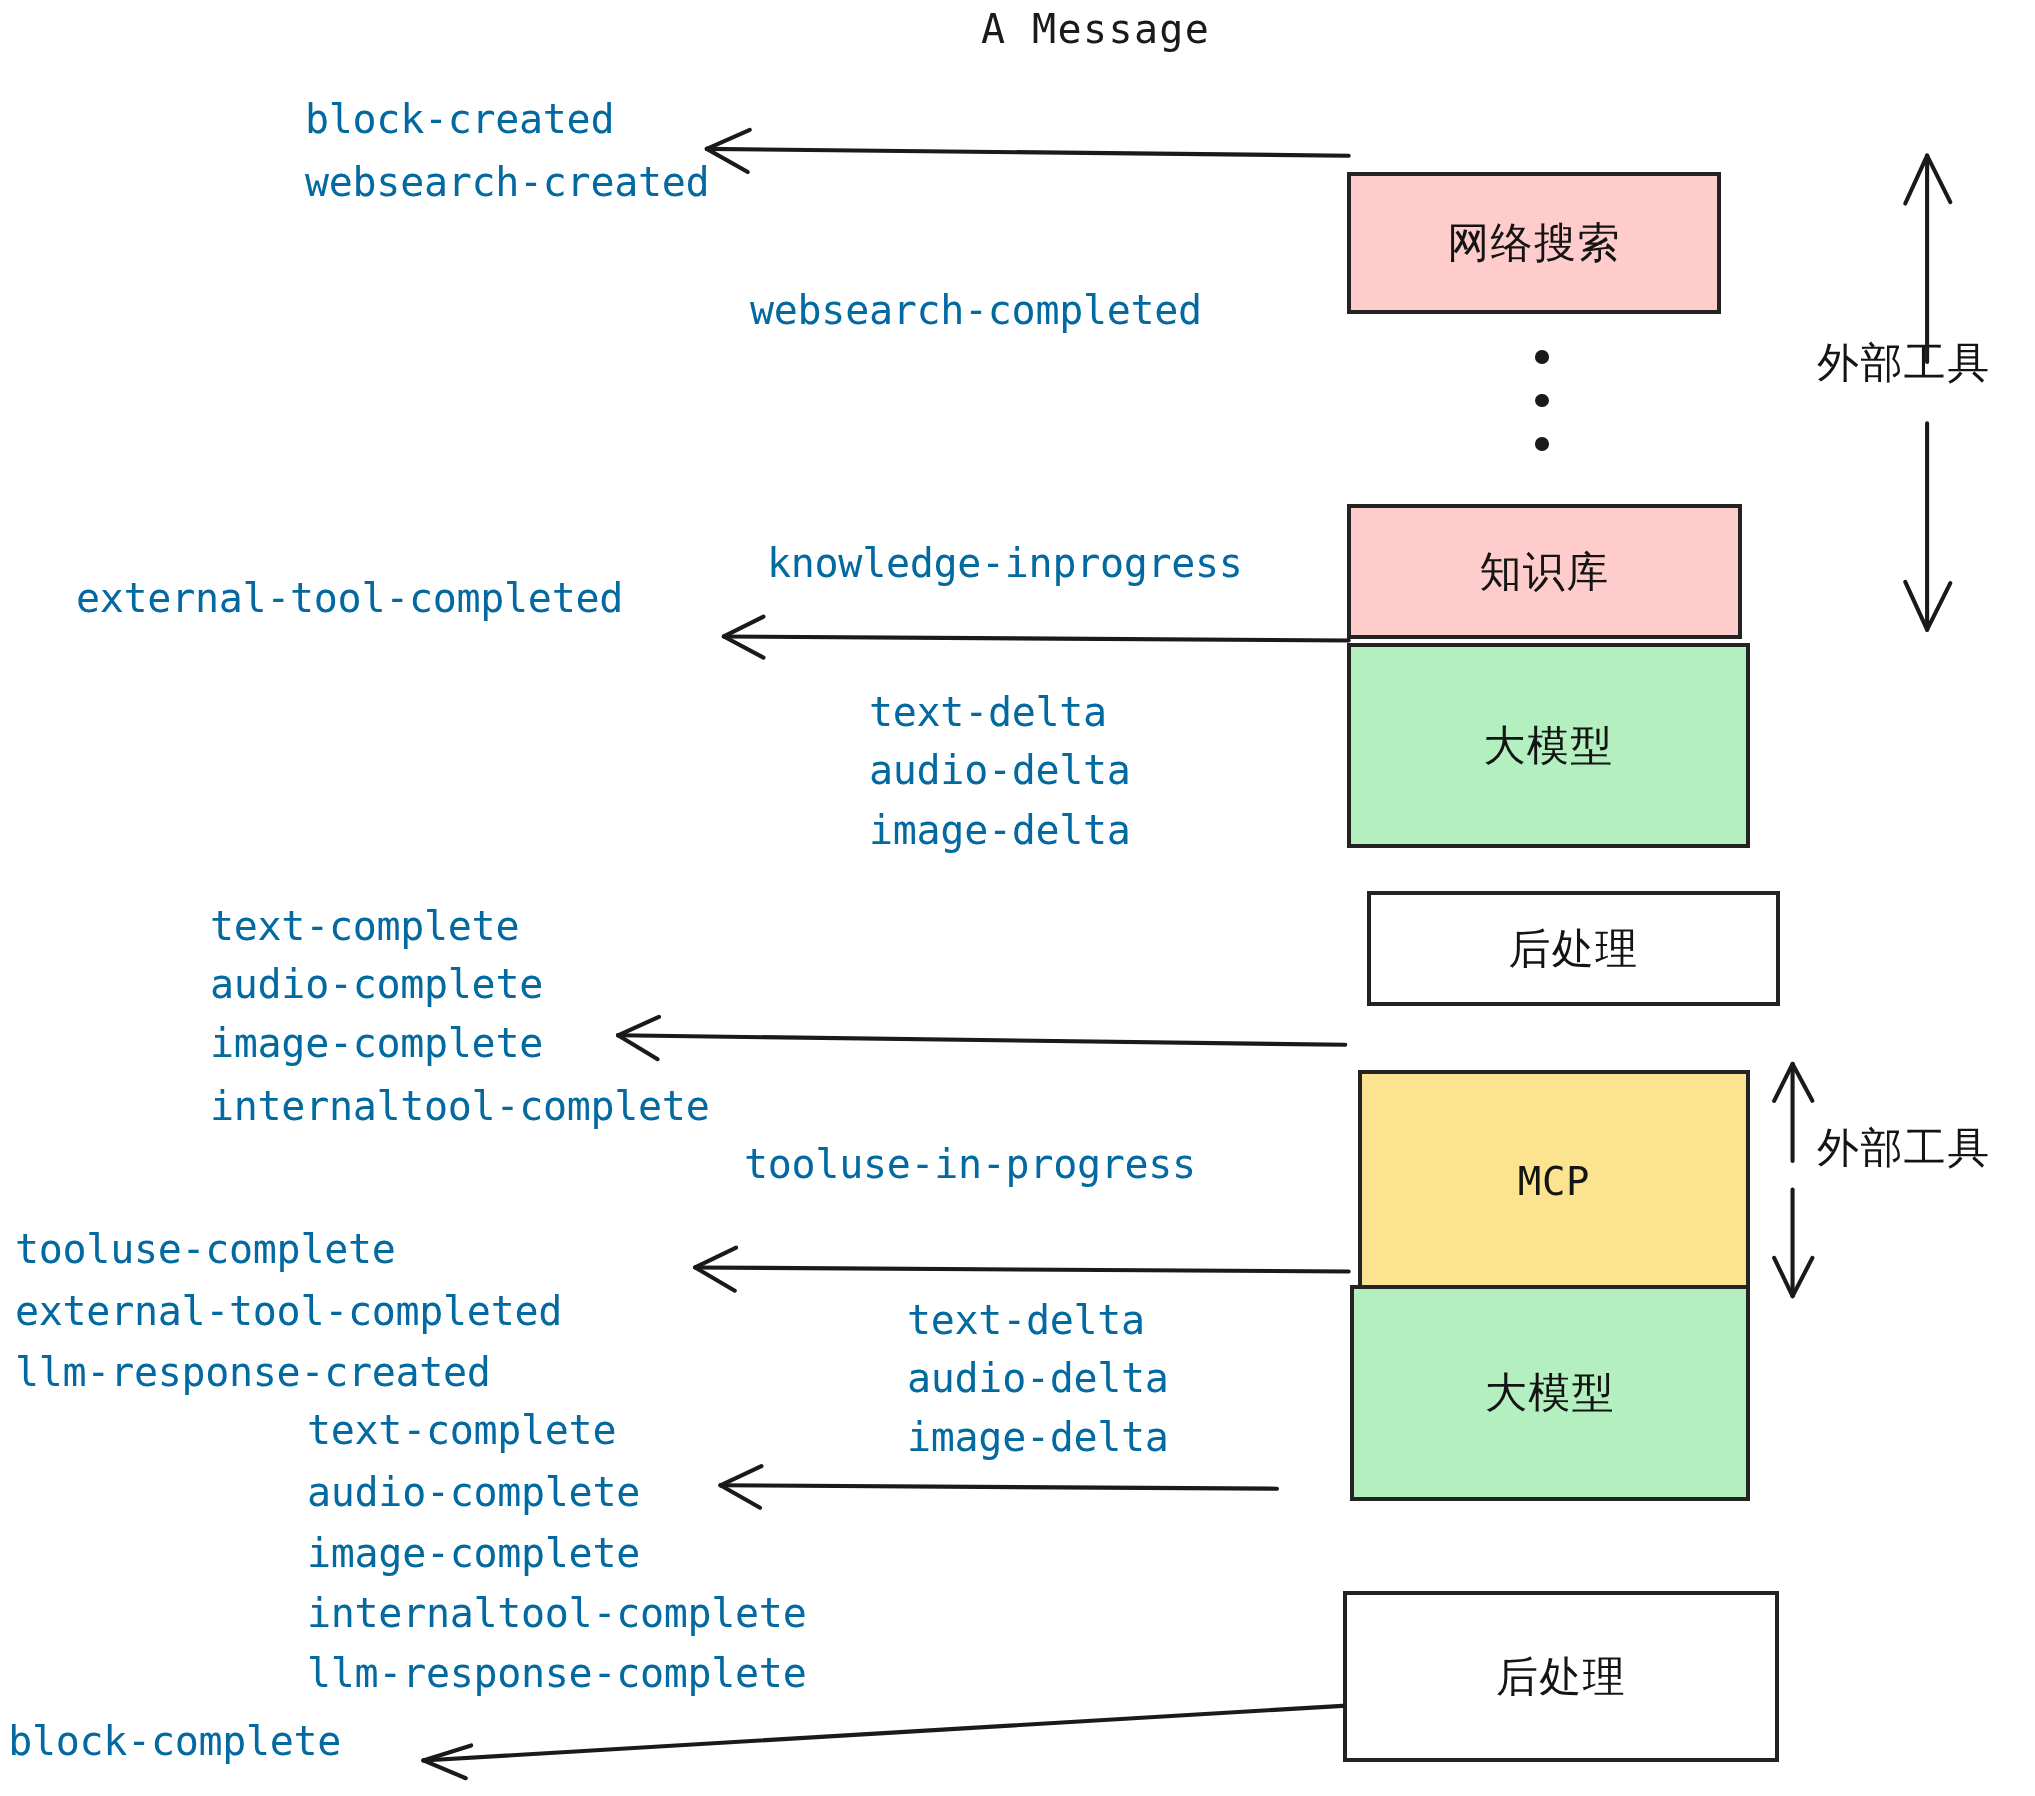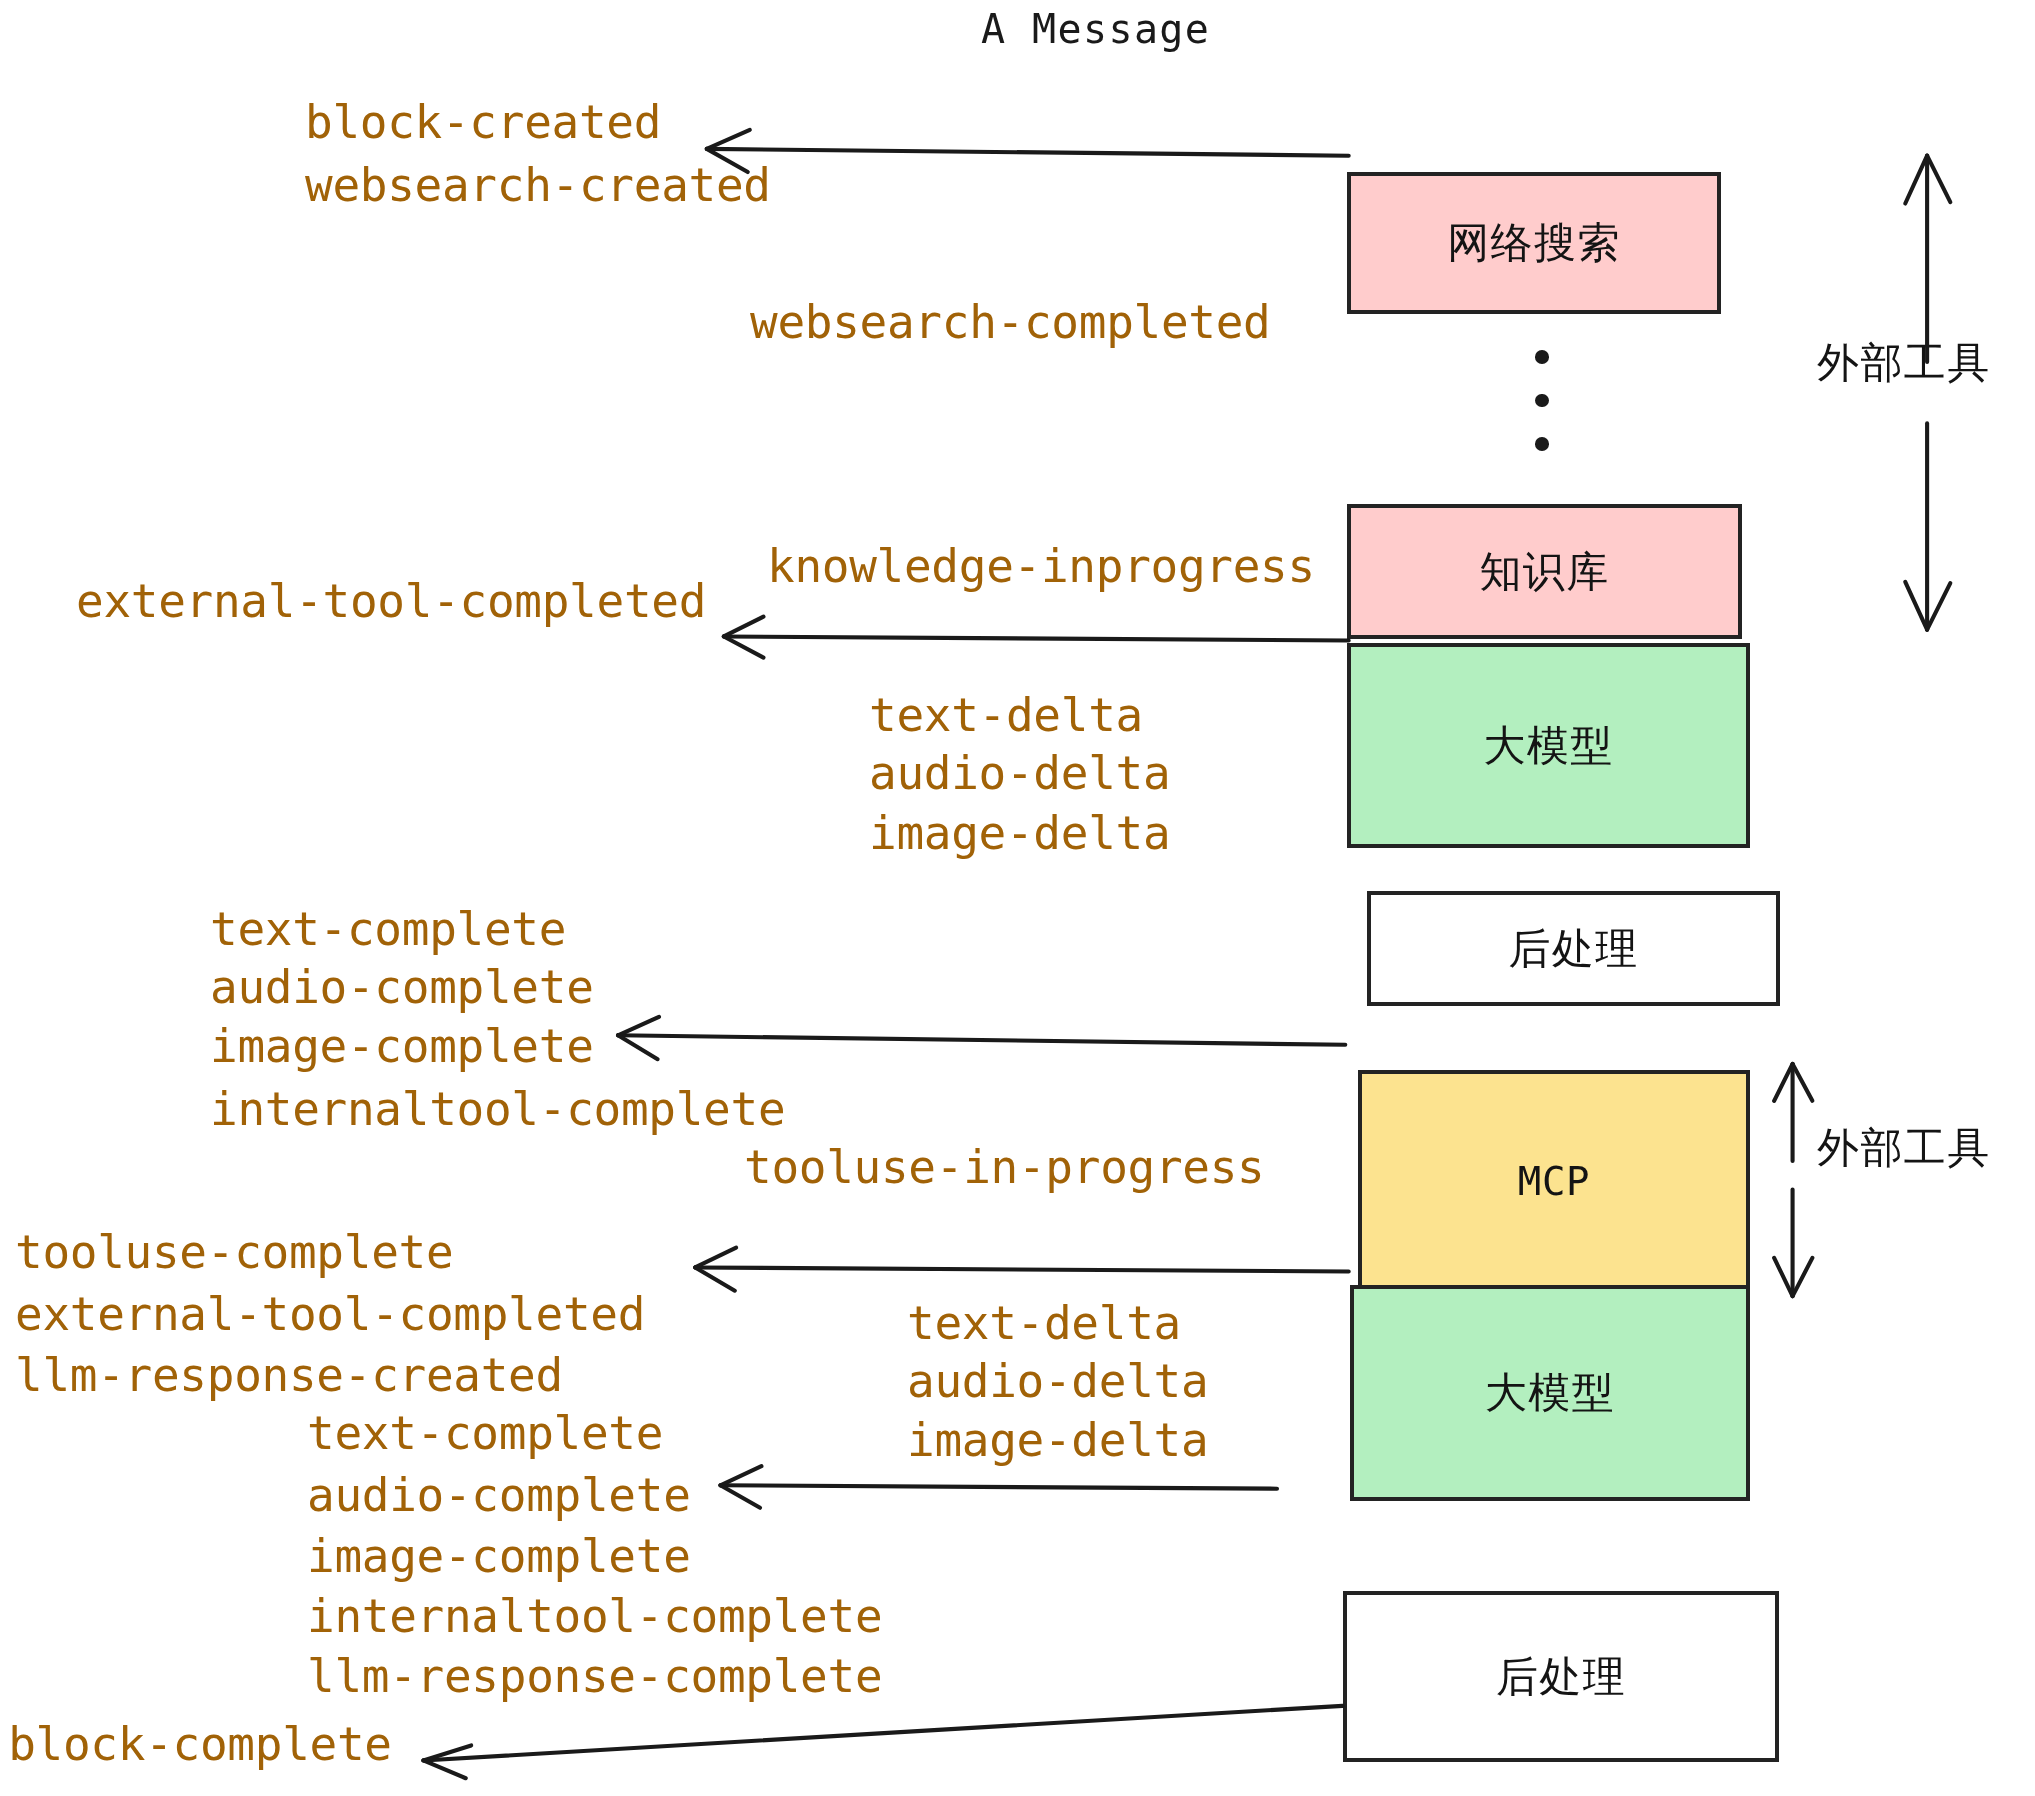--- a/index.html
+++ b/index.html
@@ -13,23 +13,23 @@
     width: 2035px;
     height: 1796px;
     background: #ffffff;
     overflow: hidden;
     font-family: "DejaVu Sans Mono", "Liberation Mono", monospace;
   }
   
   .evt {
     position: absolute;
     font-family: "DejaVu Sans Mono", "Liberation Mono", monospace;
-    font-size: 46px;
+    font-size: 40px;
     line-height: 1;
-    color: #a16207;
+    color: #0369a1;
     white-space: nowrap;
     letter-spacing: -0.3px;
   }
   .title {
     position: absolute;
     font-family: "DejaVu Sans Mono", "Liberation Mono", monospace;
     font-size: 40px;
     color: #1a1a1a;
     white-space: nowrap;
     letter-spacing: 1.4px;
@@ -85,21 +85,21 @@
 
 <div id="canvas">
 
   <div class="title" style="left:981px; top:5.5px;">A Message</div>
 
   <div class="evt" style="left:305px;  top:99px;">block-created</div>
 
   <div class="evt" style="left:305px;  top:162px;">websearch-created</div>
 
 
-  <div class="evt" style="left:750px; top:290px;margin-top:9px;">websearch-completed</div>
+  <div class="evt" style="left:750px; top:290px;">websearch-completed</div>
 
 
   <div class="evt" style="left:767px; top:543px;">knowledge-inprogress</div>
 
   <div class="evt" style="left:76px;  top:578px;">external-tool-completed</div>
 
 
   <div class="evt" style="left:869px; top:692px;">text-delta</div>
 
   <div class="evt" style="left:869px; top:750px;">audio-delta</div>

